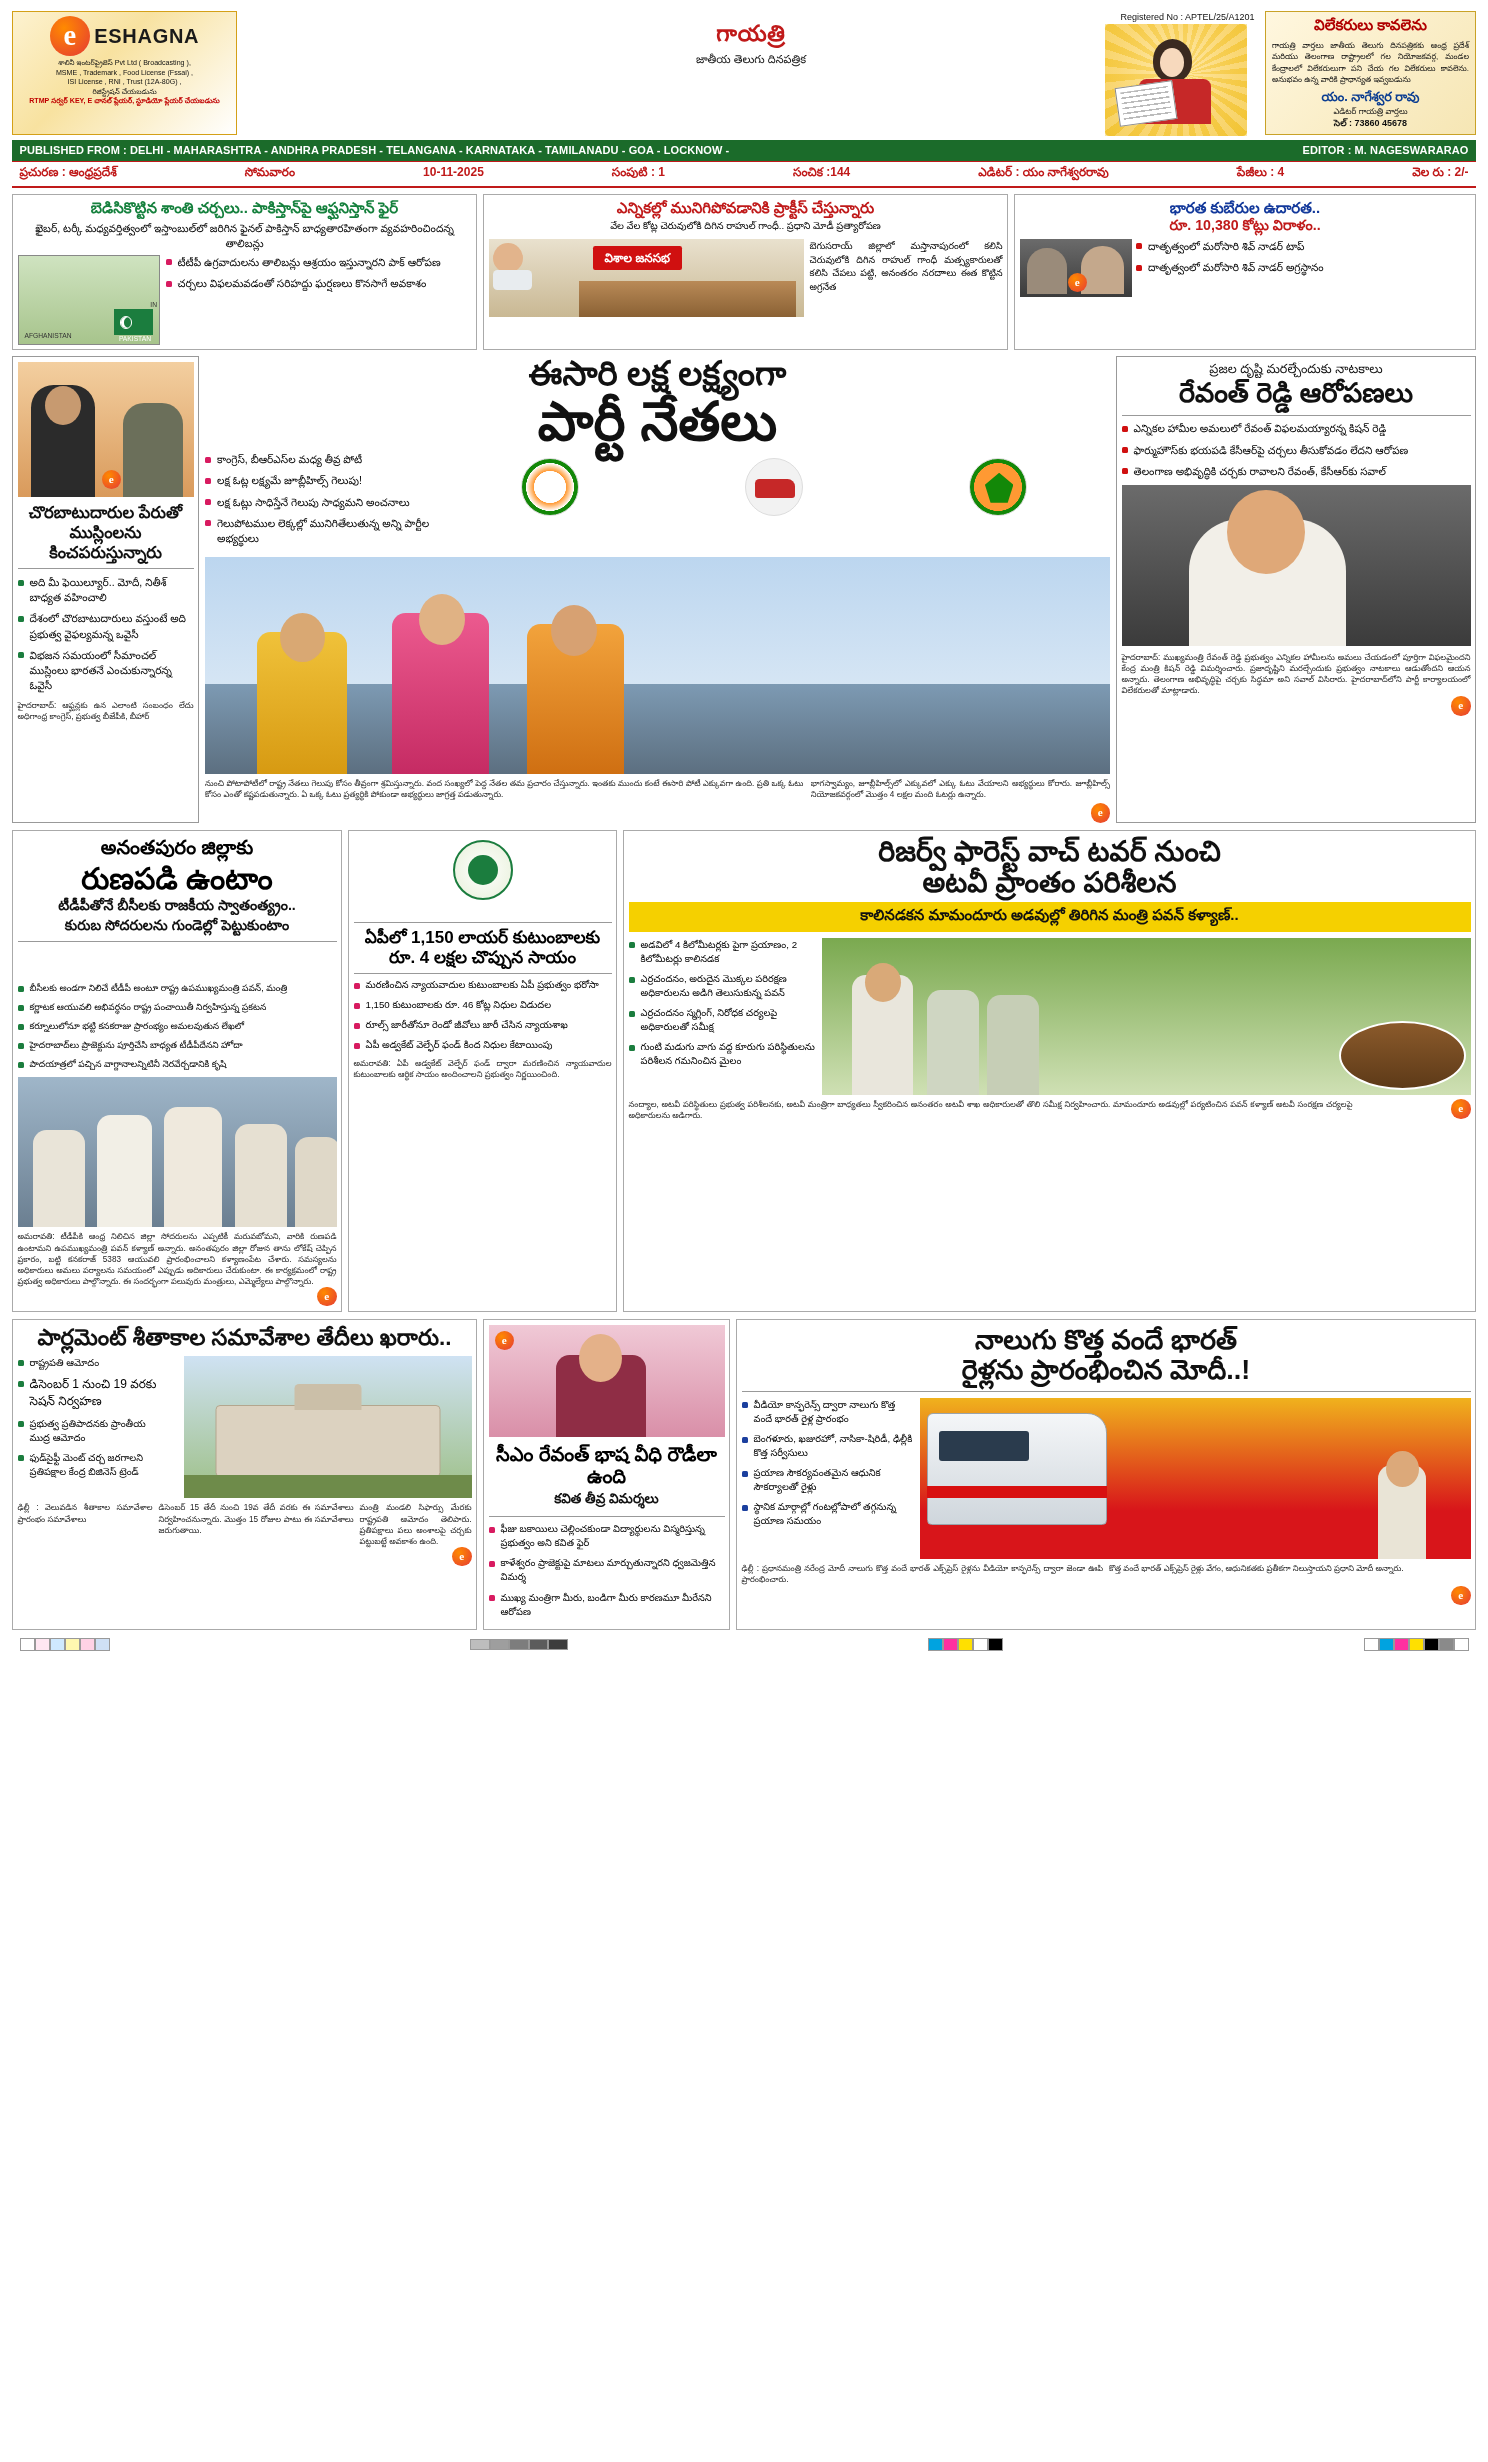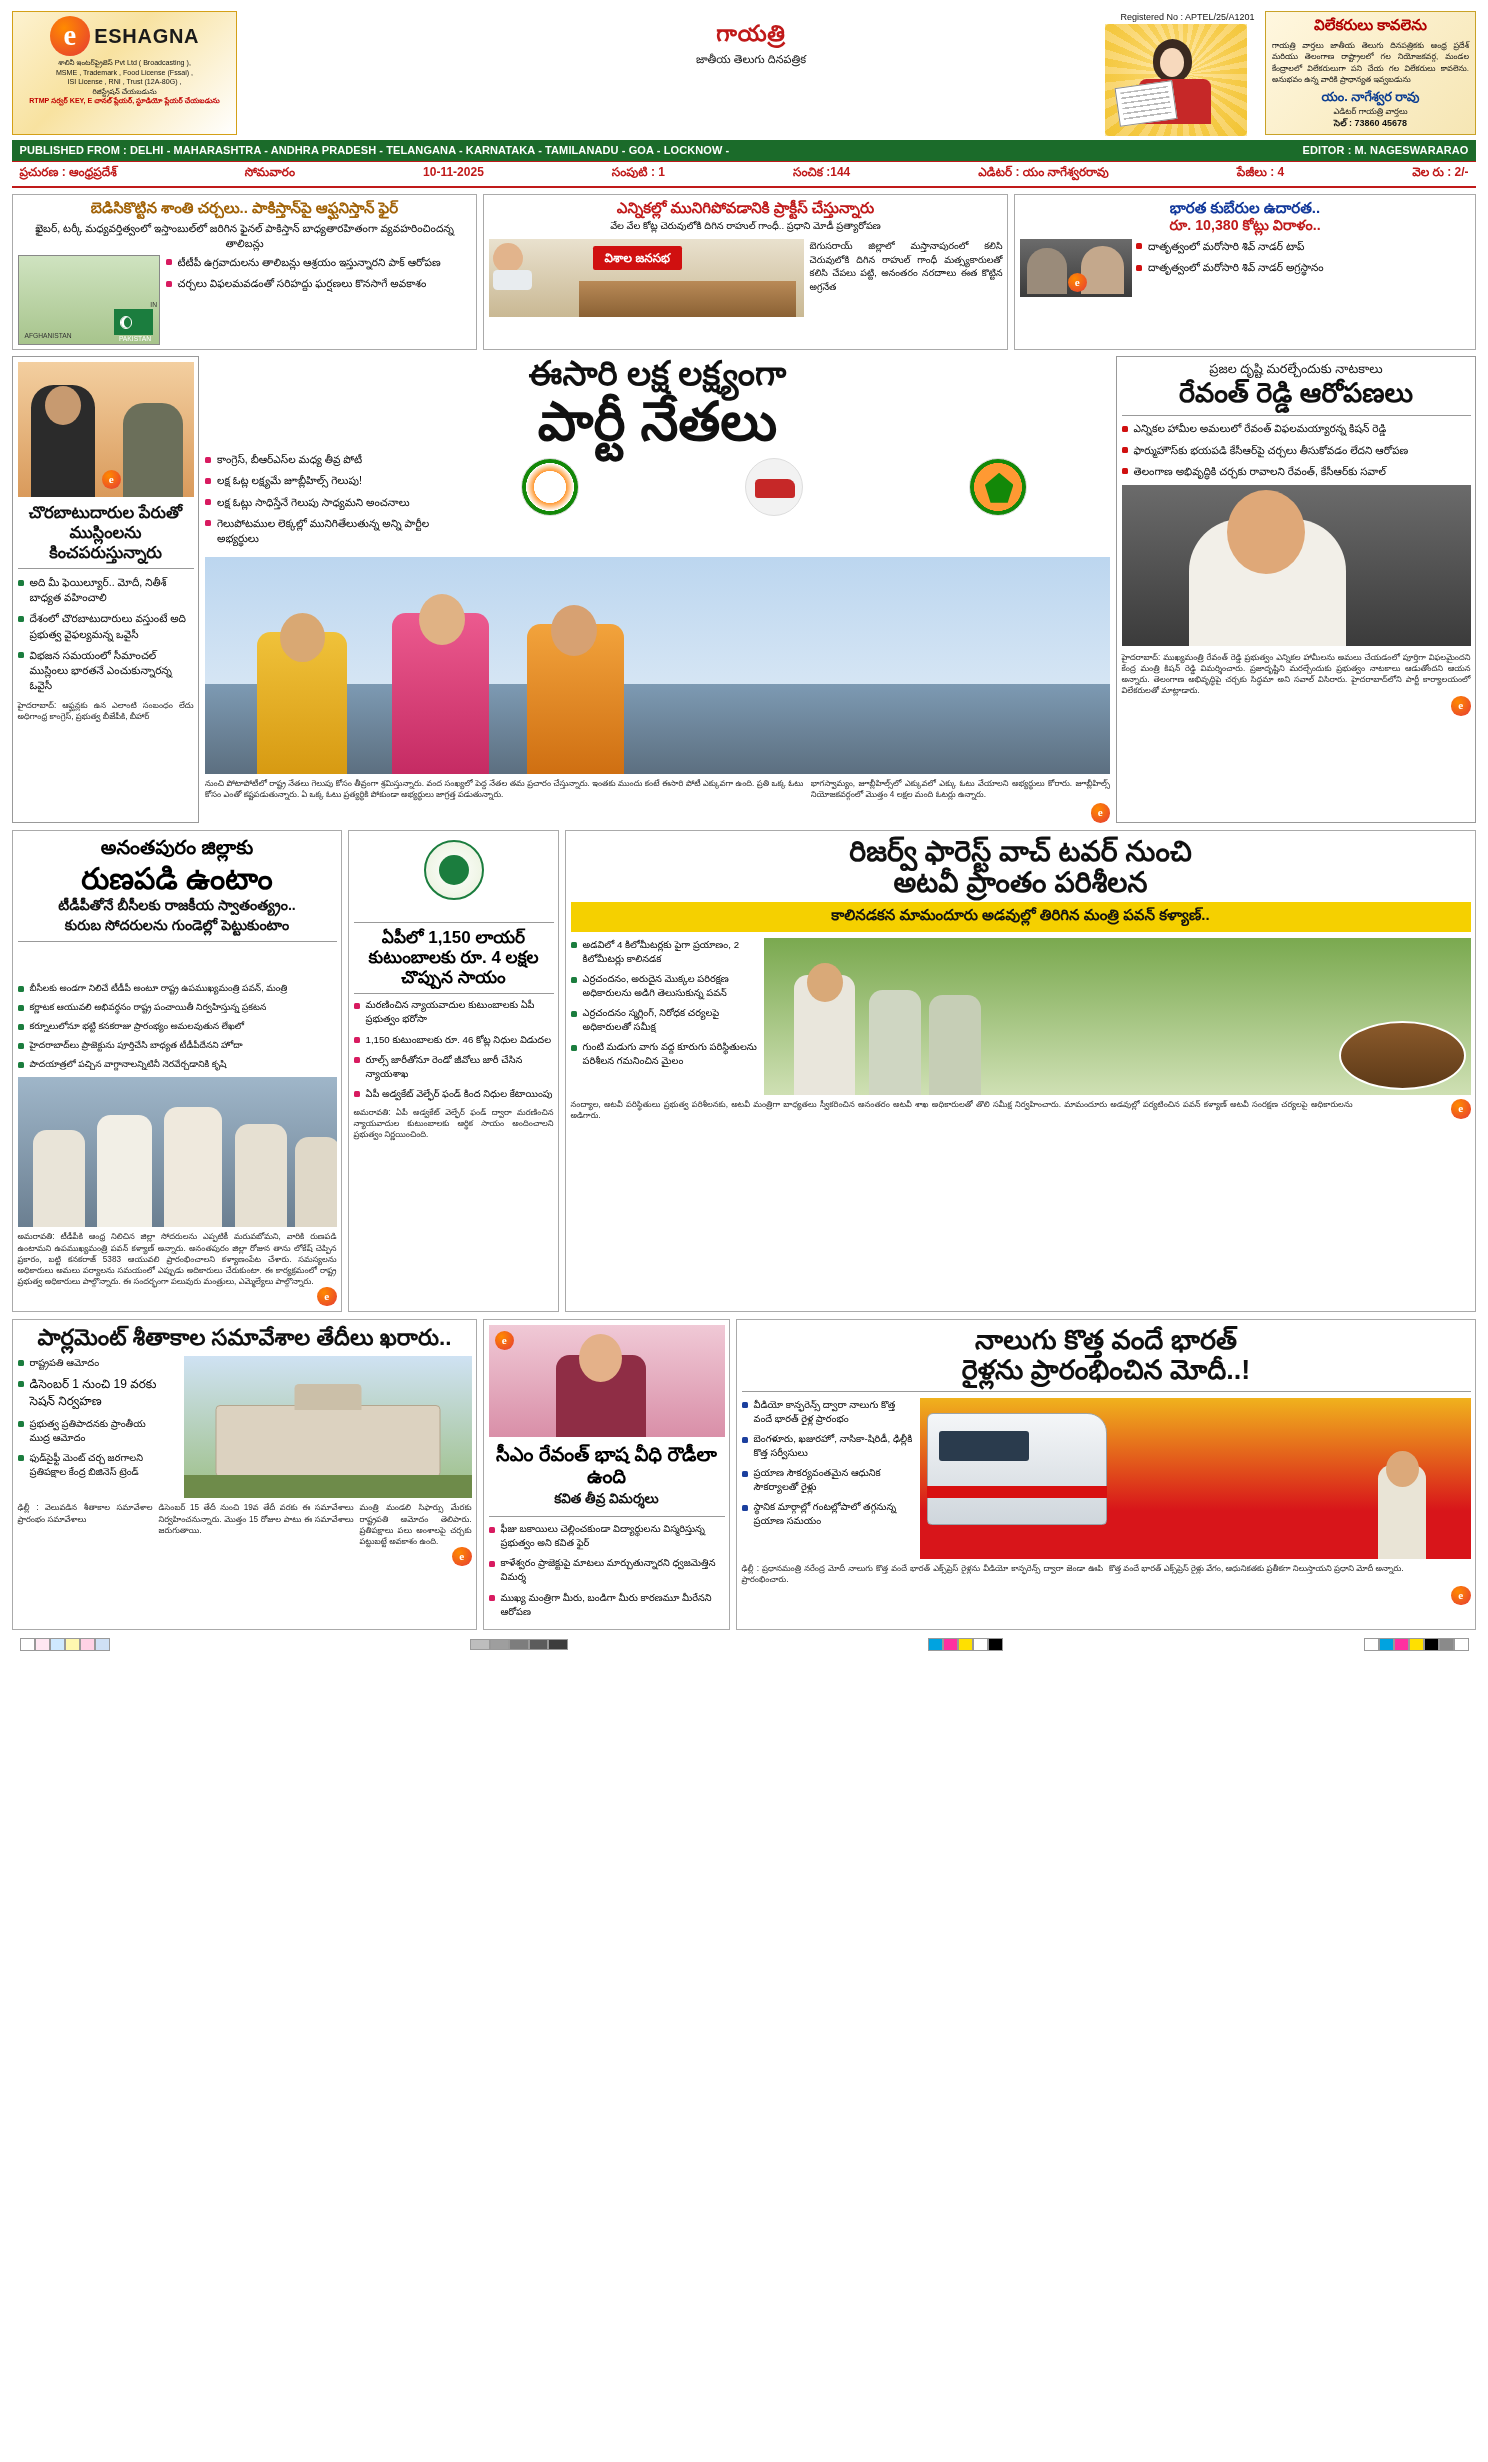--- a/index.html
+++ b/index.html
@@ -91,21 +91,21 @@
     border-bottom:2.2px double #c01a1a; border-top:0.7px solid #c01a1a;
   }
   .strip-date span { white-space:nowrap; }
 
   
   .band { display:flex; gap:6px; margin-top:6px; }
   .band .col { border:0.7px solid #aaa; padding:4.5px; }
   .band .c1 { width:465px; }
   .band .c2 { width:525px; }
   .band .c3 { flex:1; }
-  .t-head { font-size:15px; font-weight:bold; line-height:1.2; text-align:center; color:#a16207; }
+  .t-head { font-size:15px; font-weight:bold; line-height:1.2; text-align:center; color:#15803d; }
   .t-head.red { color:#c01a1a; }
   .t-head.blue { color:#13399b; }
 
   .map-img { width:142px; height:90px; background:linear-gradient(#cfe3c0,#a7c48c); position:relative; border:0.7px solid #888; }
   .map-img .lbl { position:absolute; font-size:6.7px; color:#333; }
   .map-img .pk { position:absolute; right:6px; bottom:9px; width:39px; height:25.5px; background:#1b7d3e; }
   .map-img .pk:after{content:"";position:absolute;left:6px;top:6.7px;width:10.5px;height:10.5px;border-radius:50%;
     background:#1b7d3e;box-shadow:3px 0 0 0 #fff inset;border:1.5px solid #fff;}
 
   
@@ -137,21 +137,21 @@
   .logo-c.bjp{background:radial-gradient(circle,#ff9933 60%,#138808 61%);}
   .logo-c.bjp:after{content:"";position:absolute;left:15px;top:13.5px;width:28.5px;height:30px;background:#138808;clip-path:polygon(50% 0,100% 40%,80% 100%,20% 100%,0 40%);}
 
   .side-hd { font-size:16.5px; font-weight:bold; text-align:center; line-height:1.2; color:#111; }
   .right-hd-top { font-size:12.7px; text-align:center; color:#111; }
   .right-hd { font-size:27px; font-weight:bold; text-align:center; color:#111; line-height:1.1;}
 
   
   .sec3 { display:flex; gap:6px; margin-top:7.5px; }
   .s3a { width:330px; border:0.7px solid #aaa; padding:4.5px; }
-  .s3b { width:211px; border:0.7px solid #aaa; padding:4.5px; }
+  .s3b { width:269px; border:0.7px solid #aaa; padding:4.5px; }
   .s3c { flex:1; border:0.7px solid #aaa; padding:4.5px; }
   .emblem { width:69px;height:82px;margin:0 auto;position:relative; }
   .emblem .c1{position:absolute;left:4.5px;top:4.5px;width:60px;height:60px;border-radius:50%;background:radial-gradient(circle,#fff,#e7f0d9);border:2.2px solid #1b7d3e;}
   .emblem .c2{position:absolute;left:19.5px;top:19.5px;width:30px;height:30px;border-radius:50%;background:#1b7d3e;}
 
   .yellowbar { background:#f5d000; color:#111; font-weight:bold; font-size:15px; text-align:center; padding:4.5px 6px; margin-top:4.5px;}
   .s3c-hd { font-size:28.5px; font-weight:bold; text-align:center; line-height:1.08; color:#111;}
 
   
   .sec4 { display:flex; gap:6px; margin-top:7.5px; }

